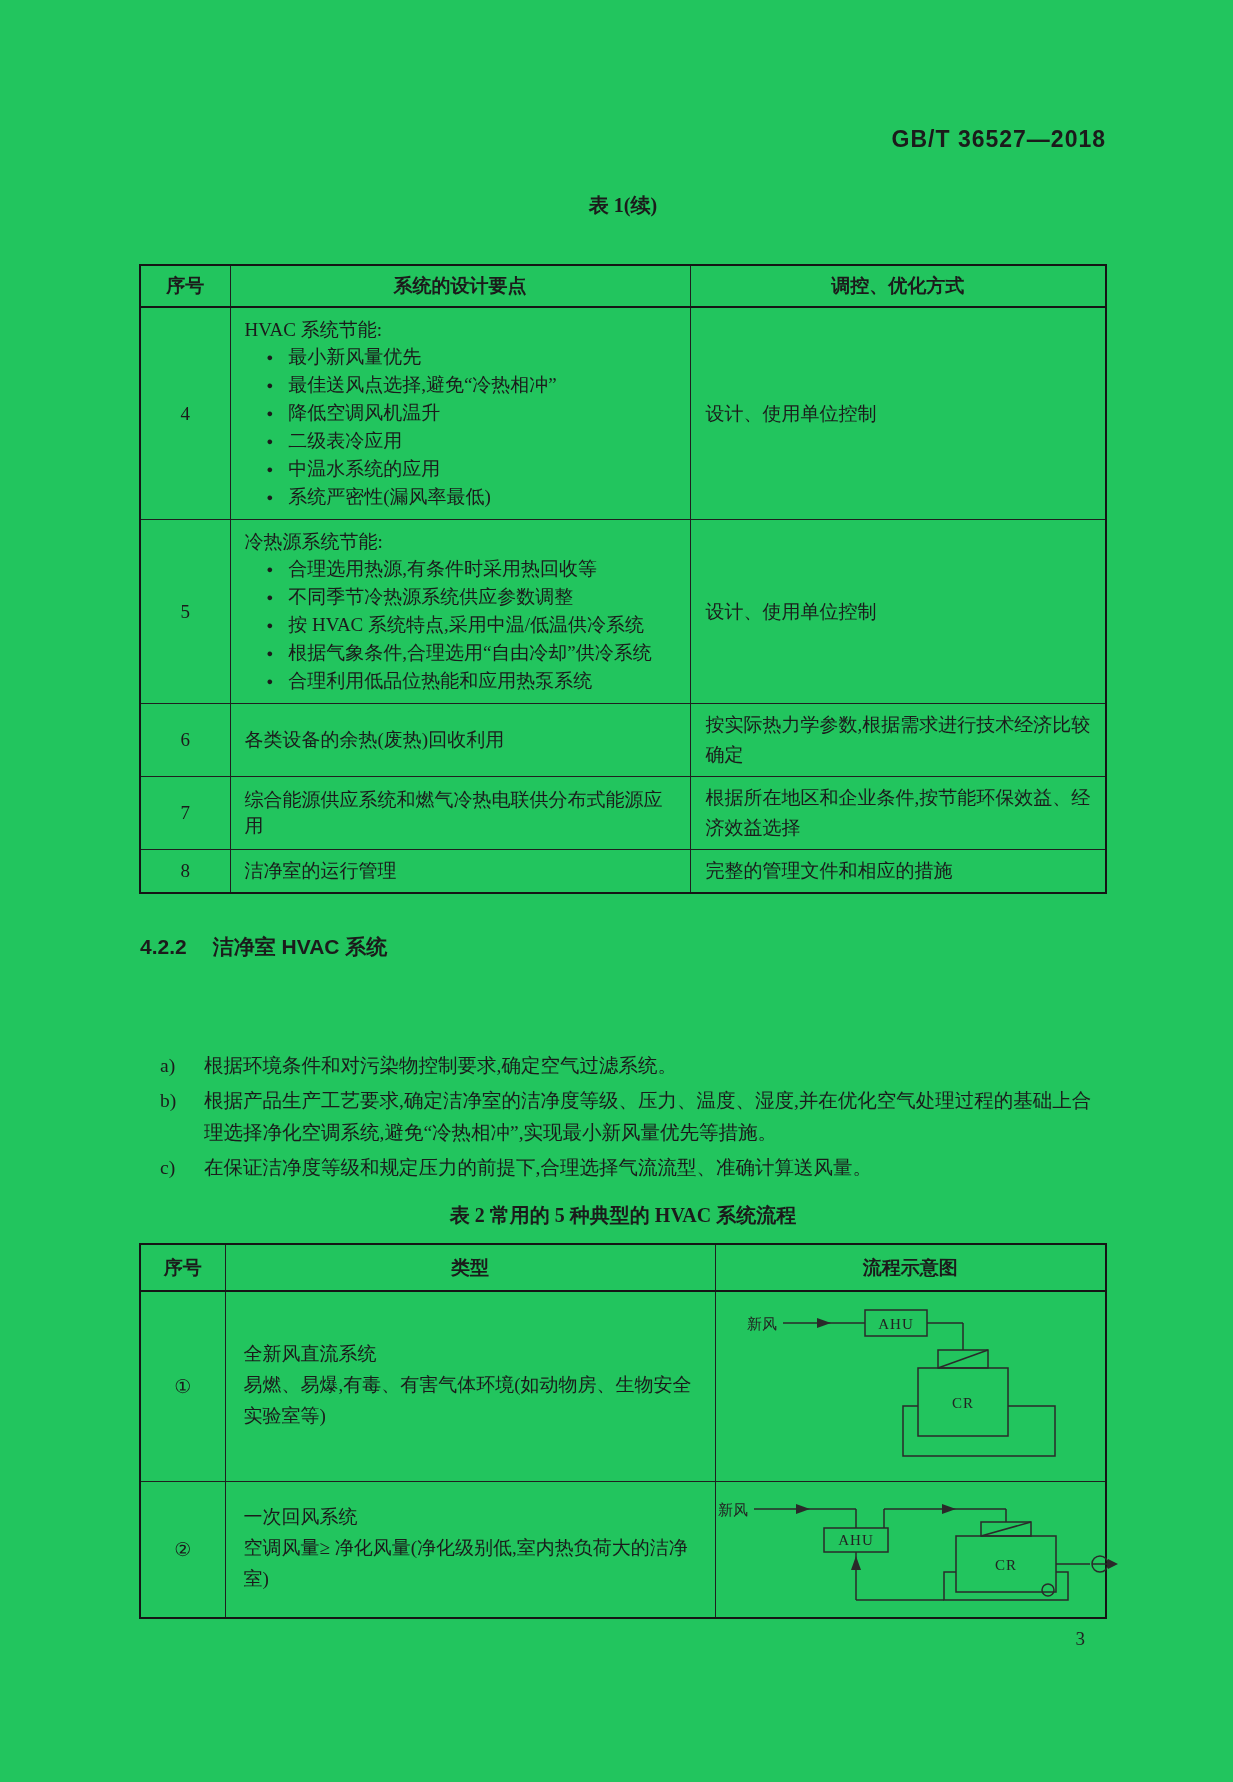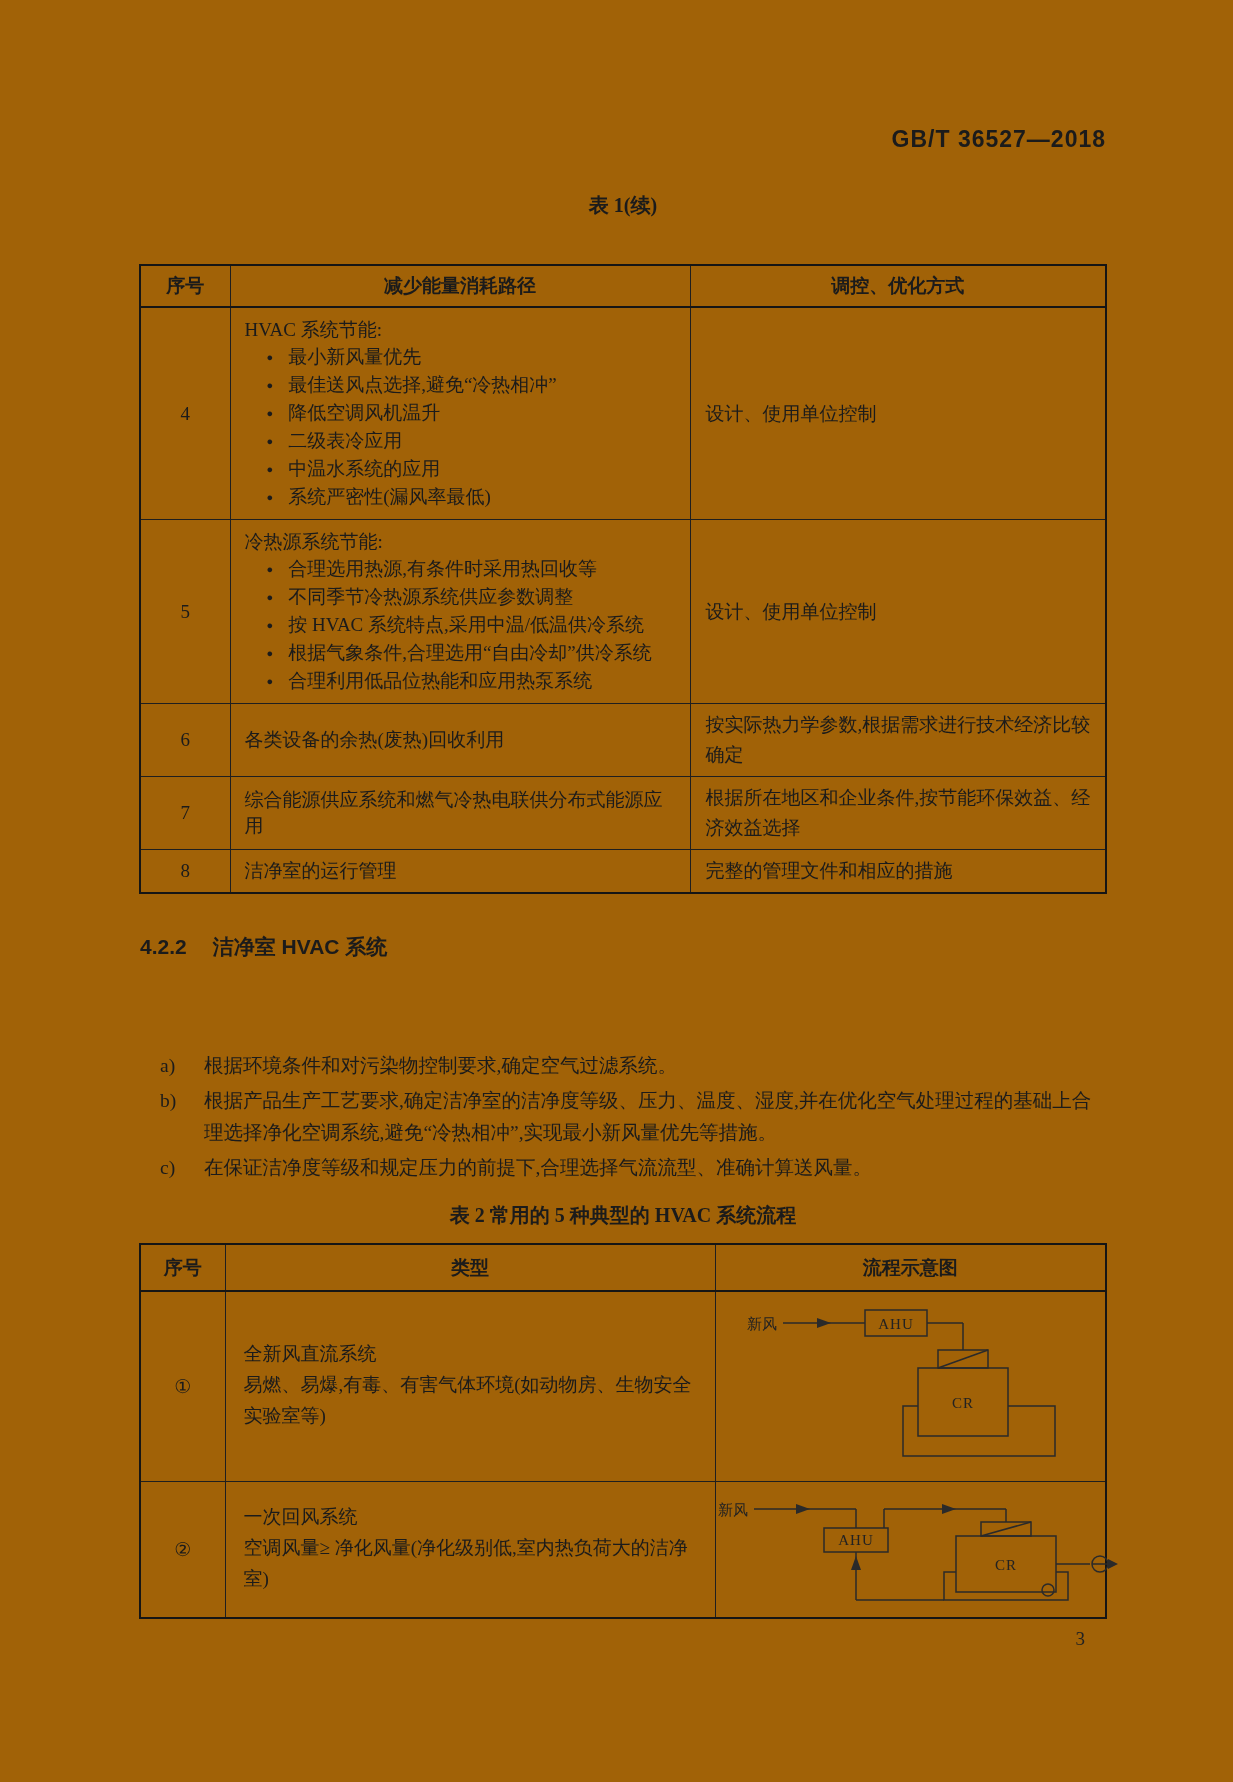--- a/index.html
+++ b/index.html
@@ -1,19 +1,19 @@
 <!DOCTYPE html>
 <html><head>
 <meta charset="utf-8">
 <style>
   * { margin:0; padding:0; box-sizing:border-box; }
   html,body { background:#e8e8e8; }
   .page {
     position:relative; width:1233px; height:1782px; margin:0 auto;
-    background:#a16207; color:#1b1b1b; overflow:hidden;
+    background:#22c55e; color:#1b1b1b; overflow:hidden;
     font-family:"Liberation Serif","DejaVu Serif",serif;
   }
 
   
   .doc-number {
     position:absolute; top:126px; left:140px; width:966px;
     text-align:right; font-weight:bold; font-size:23px; letter-spacing:1px;
     font-family:"Liberation Sans","DejaVu Sans",sans-serif;
   }
 
@@ -103,21 +103,21 @@
 
   <table id="table1">
     <colgroup>
         <col style="width:90px">
         <col style="width:460px">
         <col style="width:416px">
       </colgroup>
     <thead>
       <tr>
         <th>序号</th>
-        <th>减少能量消耗路径</th>
+        <th>系统的设计要点</th>
         <th>调控、优化方式</th>
       </tr>
     </thead>
     <tbody>
       <tr class="row-4">
         <td class="no-cell">4</td>
         <td class="path-cell">
           <div class="path-title">HVAC 系统节能:</div>
           <div class="bullet-line"><span class="bullet">●</span><span>最小新风量优先</span></div>
           <div class="bullet-line"><span class="bullet">●</span><span>最佳送风点选择,避免“冷热相冲”</span></div>

